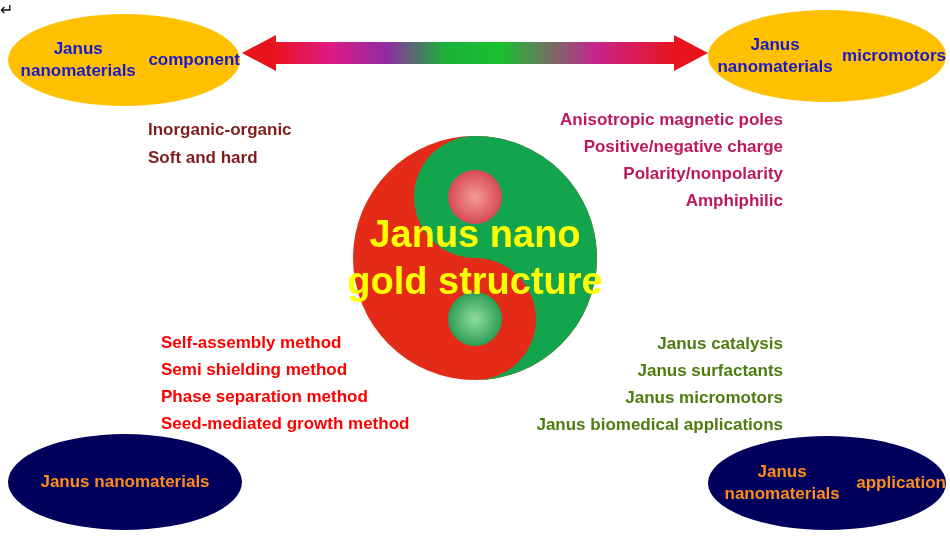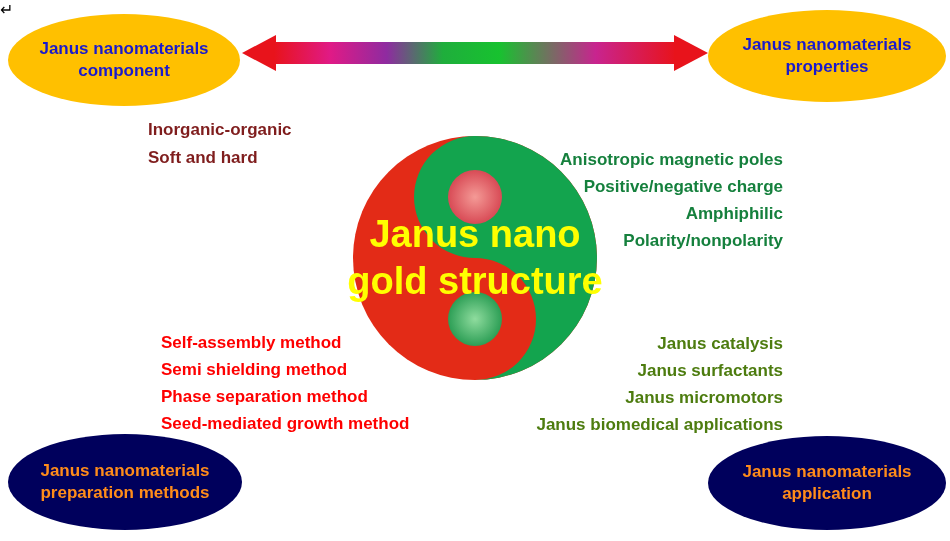--- a/index.html
+++ b/index.html
@@ -3,41 +3,41 @@
 <meta charset="utf-8">
 <style>
   html,body{margin:0;padding:0;background:#fff;}
   #canvas{
     position:relative;width:950px;height:541px;background:#ffffff;
     font-family:"Liberation Sans",sans-serif;overflow:hidden;
     border-bottom:2px solid #161616;
   }
   
   .oval{
-    position:absolute;border-radius:50%;display:flex;flex-direction:column;
+    position:absolute;border-radius:50%;display:flex;flex-direction:row;
     align-items:center;justify-content:center;text-align:center;
     font-weight:bold;font-size:17px;line-height:1.3;z-index:3;
   }
   .oval.gold{background:#ffc000;color:#1a1acc;}
   .oval.navy{background:#00005c;color:#ff8c1a;}
   #oval-tl{left:8px;top:14px;width:232px;height:92px;}
   #oval-tr{left:708px;top:10px;width:238px;height:92px;}
   #oval-bl{left:8px;top:434px;width:234px;height:96px;}
   #oval-br{left:708px;top:436px;width:238px;height:94px;}
   
   #yinyang{position:absolute;left:345px;top:128px;width:260px;height:260px;z-index:2;}
   #center-label{
     position:absolute;left:345px;top:128px;width:260px;height:260px;z-index:4;
     display:flex;flex-direction:column;align-items:center;justify-content:center;
     color:#ffff00;font-weight:bold;font-size:38px;line-height:1.25;text-align:center;
   }
   
   .note{position:absolute;font-weight:bold;font-size:17px;z-index:3;white-space:nowrap;}
   #list-component{left:148px;top:116px;color:#7f1d1d;line-height:28px;}
-  #list-properties{right:167px;top:106px;color:#15803d;text-align:right;line-height:27px;margin-top:40px;}
+  #list-properties{right:167px;top:106px;color:#be185d;text-align:right;line-height:27px;}
   #list-preparation{left:137px;top:329px;color:#fe0000;line-height:27px;margin-left:24px;}
   #list-application{right:167px;top:330px;color:#4d7c0f;text-align:right;line-height:27px;}
   
   .arrow{position:absolute;z-index:1;}
   .tri{position:absolute;width:0;height:0;}
   .shaft{position:absolute;}
 
   #arrow-top{left:242px;top:35px;width:466px;height:36px;}
   #arrow-top .head-l{left:0;top:0;border-top:18px solid transparent;border-bottom:18px solid transparent;border-right:34px solid #e8131b;}
   #arrow-top .head-r{right:0;top:0;border-top:18px solid transparent;border-bottom:18px solid transparent;border-left:34px solid #e8131b;}
@@ -88,25 +88,24 @@
 <body>
 
 <div id="canvas">
 
   <div class="oval gold" id="oval-tl">
     <span>Janus nanomaterials</span>
     <span>component</span>
   </div>
   <div class="oval gold" id="oval-tr">
     <span>Janus nanomaterials</span>
-    <span>properties</span>
+    <span>micromotors</span>
   </div>
   <div class="oval navy" id="oval-bl">
     <span>Janus nanomaterials</span>
-    <span>preparation methods</span>
   </div>
   <div class="oval navy" id="oval-br">
     <span>Janus nanomaterials</span>
     <span>application</span>
   </div>
 
   <div class="arrow" id="arrow-top">
     <div class="tri head-l"></div>
     <div class="shaft"></div>
     <div class="tri head-r"></div>
@@ -174,22 +173,22 @@
   </div>
 
   <div class="note" id="list-component">
     <div>Inorganic-organic</div>
     <div>Soft and hard</div>
   </div>
 
   <div class="note" id="list-properties">
     <div>Anisotropic magnetic poles</div>
     <div>Positive/negative charge</div>
+    <div>Polarity/nonpolarity</div>
     <div>Amphiphilic</div>
-    <div>Polarity/nonpolarity</div>
   </div>
 
   <div class="note" id="list-preparation">
     <div>Self-assembly method</div>
     <div>Semi shielding method</div>
     <div>Phase separation method</div>
     <div>Seed-mediated growth method</div>
   </div>
 
   <div class="note" id="list-application">

